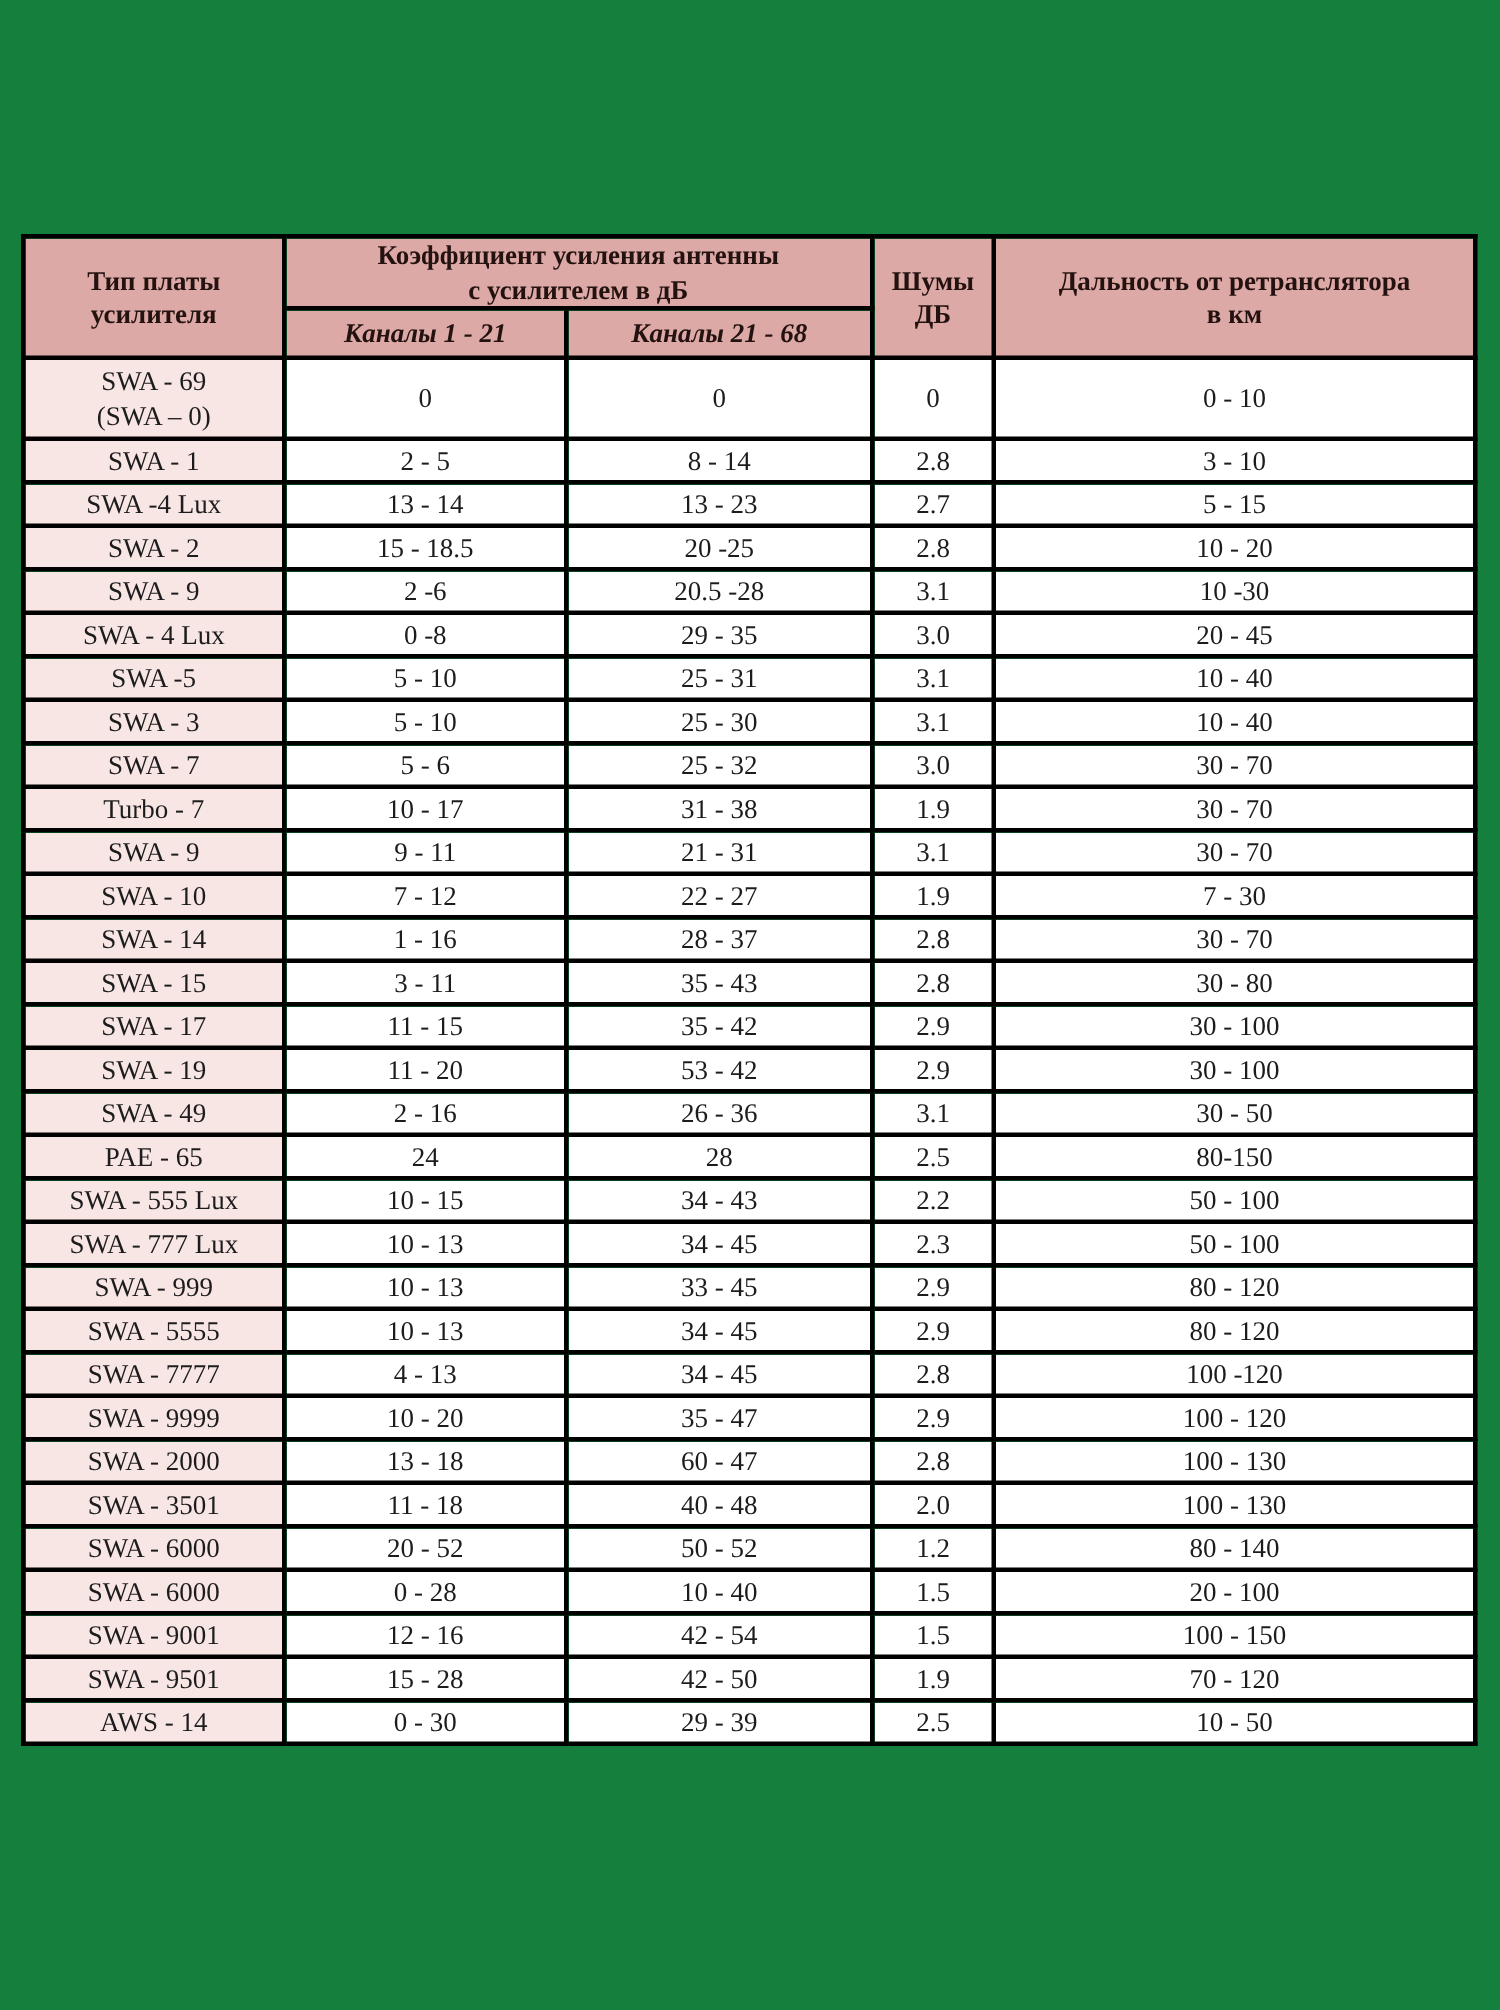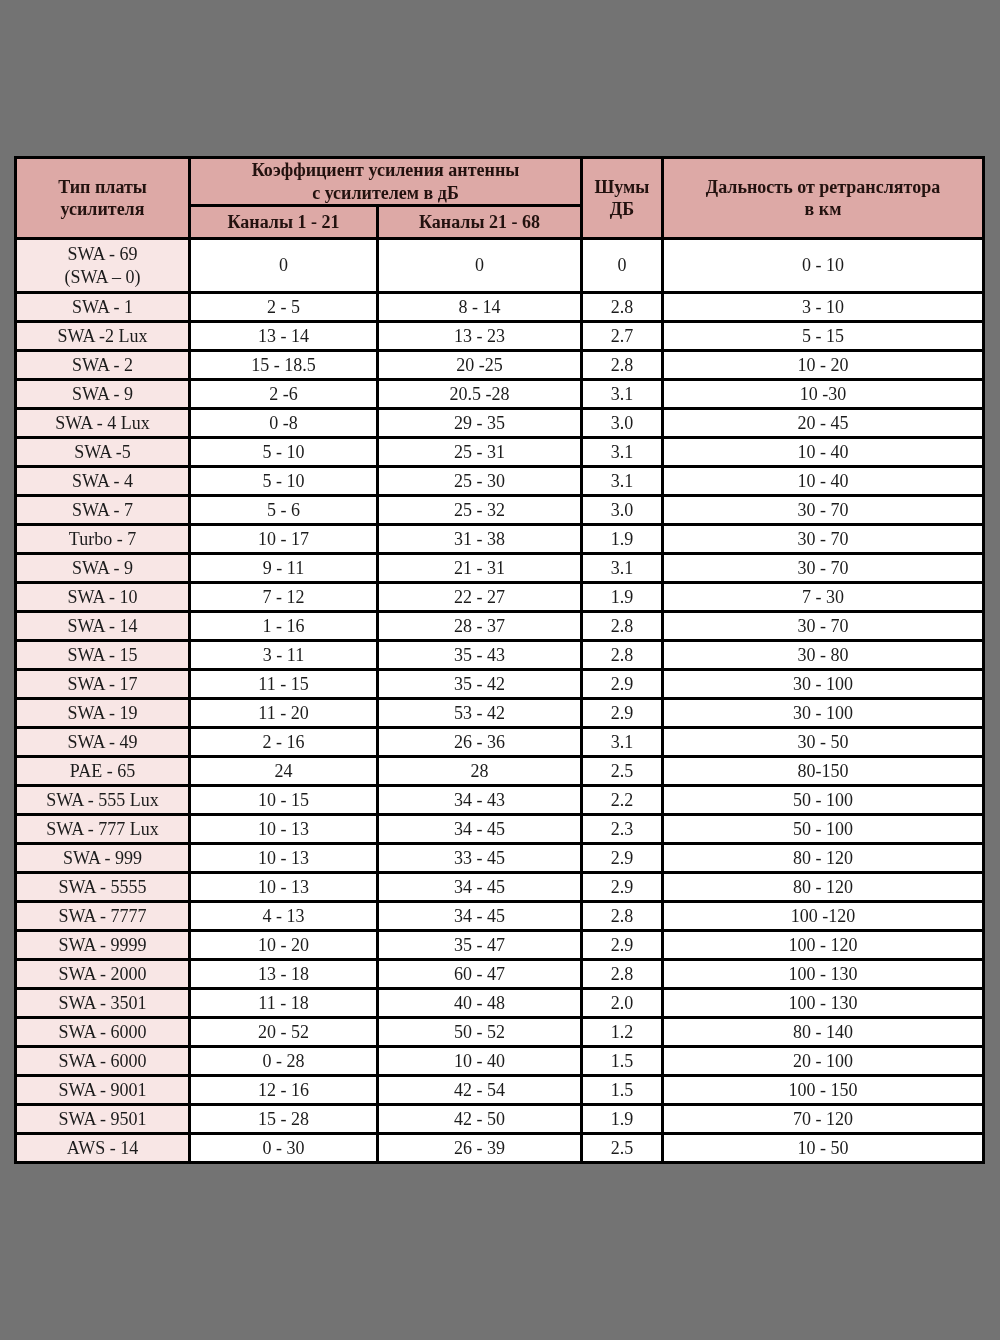--- a/index.html
+++ b/index.html
@@ -9,21 +9,21 @@
   }
   body {
     width: 1000px;
     height: 1340px;
     position: relative;
     font-family: "Liberation Serif", "DejaVu Serif", serif;
   }
   .sheet {
     position: absolute;
     inset: 0;
-    background: #737373;
+    background: #15803d;
   }
   table.spec {
     position: absolute;
     left: 14px;
     top: 156px;
     border-collapse: collapse;
     table-layout: fixed;
     width: 968px;
   }
   table.spec th,
@@ -36,21 +36,21 @@
     line-height: 1.25;
     overflow: hidden;
   }
   table.spec thead th {
     background: #dda9a6;
     color: #23120f;
     font-weight: bold;
     font-size: 18px;
   }
   table.spec thead tr.h-top { height: 44px; }
-  table.spec thead tr.h-sub { height: 33px; }
+  table.spec thead tr.h-sub { height: 33px; font-style: italic; }
   table.spec tbody td {
     background: #ffffff;
     color: #1c1c1c;
     font-size: 18px;
     height: 26px;
   }
   table.spec tbody tr.tall td { height: 51px; }
   table.spec tbody td.type-col {
     background: #f8e6e5;
   }
@@ -93,21 +93,21 @@
           <td>0 - 10</td>
         </tr>
         <tr>
           <td class="type-col">SWA - 1</td>
           <td>2 - 5</td>
           <td>8 - 14</td>
           <td>2.8</td>
           <td>3 - 10</td>
         </tr>
         <tr>
-          <td class="type-col">SWA -2 Lux</td>
+          <td class="type-col">SWA -4 Lux</td>
           <td>13 - 14</td>
           <td>13 - 23</td>
           <td>2.7</td>
           <td>5 - 15</td>
         </tr>
         <tr>
           <td class="type-col">SWA - 2</td>
           <td>15 - 18.5</td>
           <td>20 -25</td>
           <td>2.8</td>
@@ -128,21 +128,21 @@
           <td>20 - 45</td>
         </tr>
         <tr>
           <td class="type-col">SWA -5</td>
           <td>5 - 10</td>
           <td>25 - 31</td>
           <td>3.1</td>
           <td>10 - 40</td>
         </tr>
         <tr>
-          <td class="type-col">SWA - 4</td>
+          <td class="type-col">SWA - 3</td>
           <td>5 - 10</td>
           <td>25 - 30</td>
           <td>3.1</td>
           <td>10 - 40</td>
         </tr>
         <tr>
           <td class="type-col">SWA - 7</td>
           <td>5 - 6</td>
           <td>25 - 32</td>
           <td>3.0</td>
@@ -291,19 +291,19 @@
         <tr>
           <td class="type-col">SWA - 9501</td>
           <td>15 - 28</td>
           <td>42 - 50</td>
           <td>1.9</td>
           <td>70 - 120</td>
         </tr>
         <tr>
           <td class="type-col">AWS - 14</td>
           <td>0 - 30</td>
-          <td>26 - 39</td>
+          <td>29 - 39</td>
           <td>2.5</td>
           <td>10 - 50</td>
         </tr>
       </tbody>
   </table>
 </div>
 
 </body></html>

